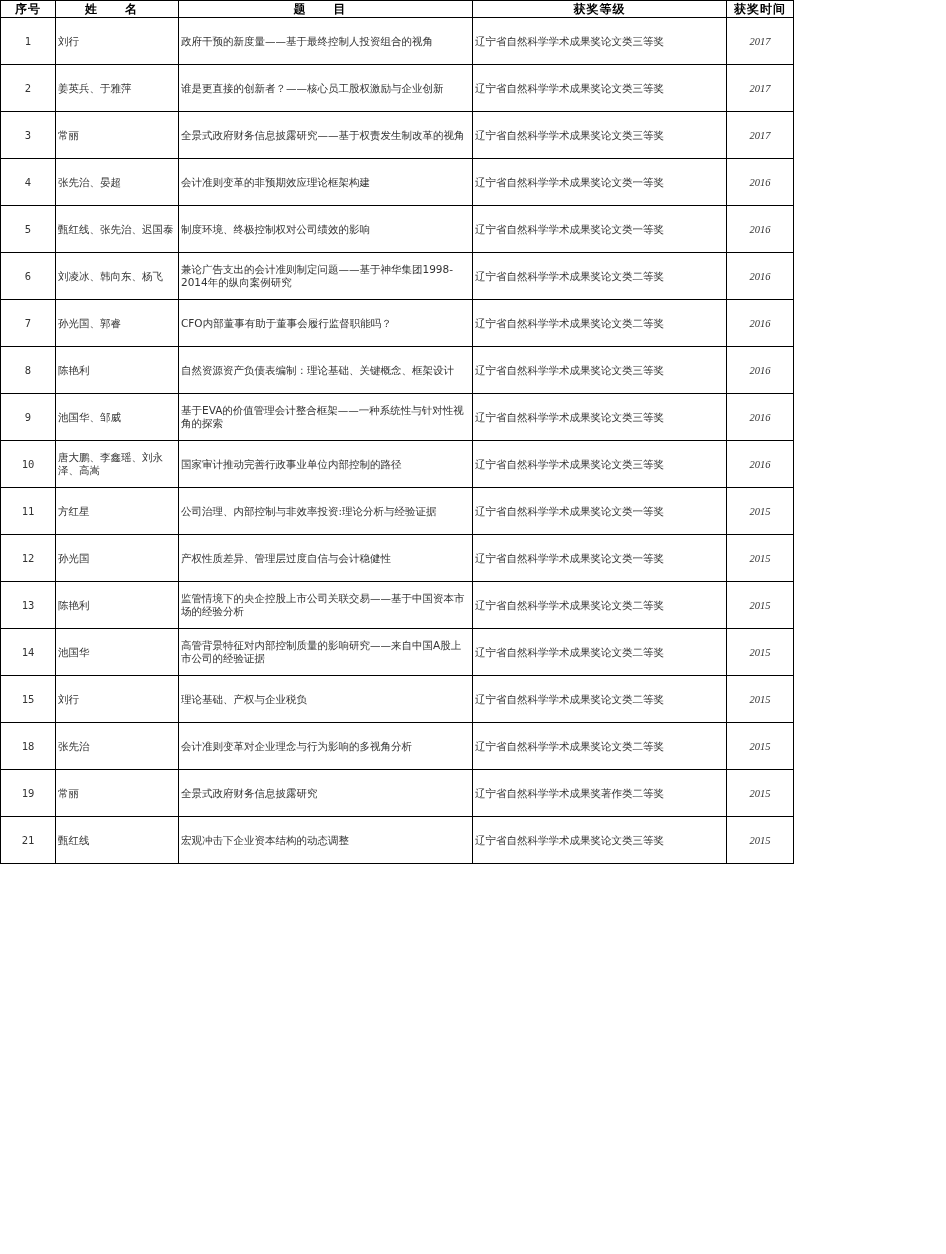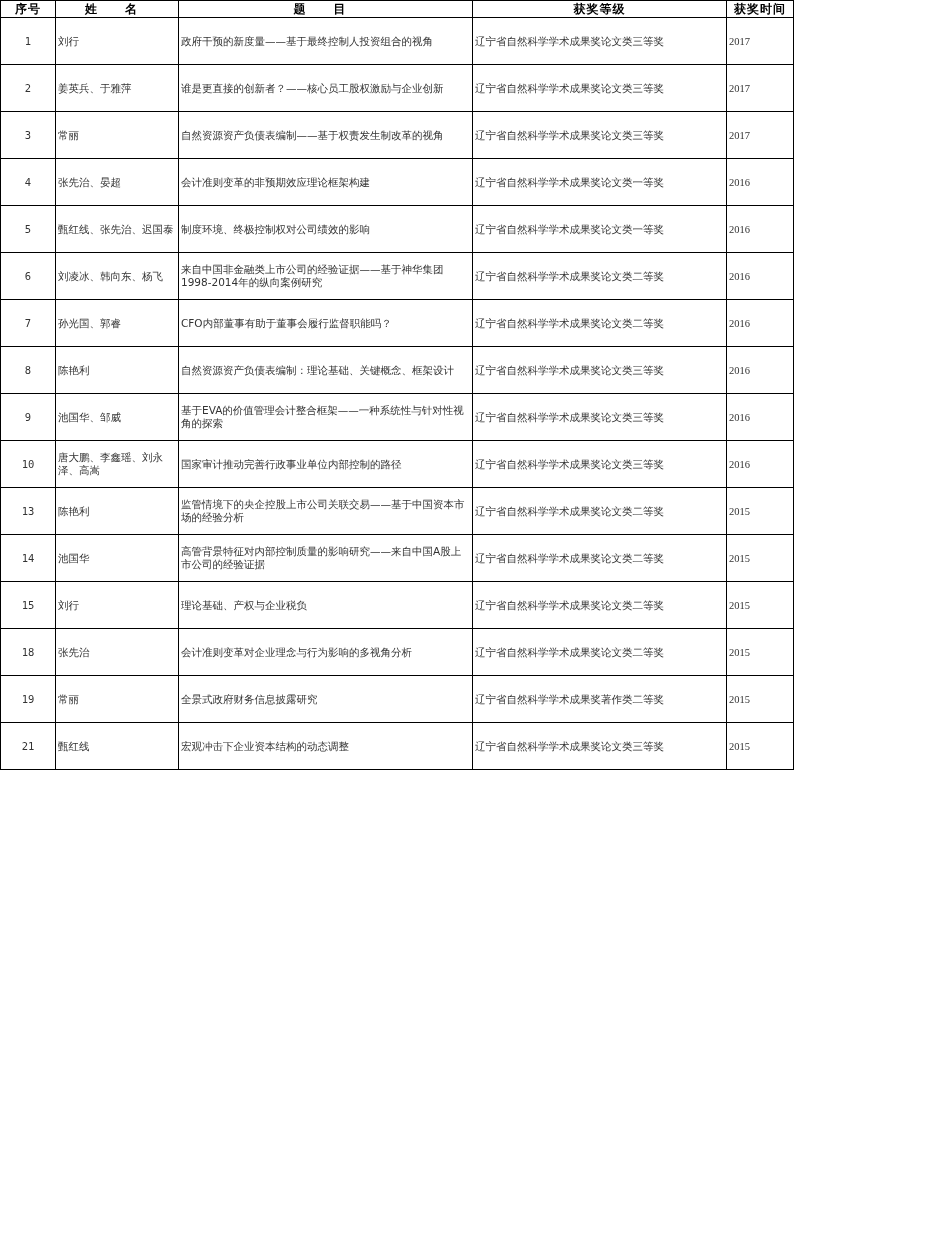--- a/index.html
+++ b/index.html
@@ -14,22 +14,22 @@
   table.awards col.c-year { width: 67px; }
   table.awards th, table.awards td { border: 1px solid #000; padding: 0 2px; overflow: hidden; }
   table.awards th { height: 16px; font-size: 12px; font-weight: bold; color: #000;
                     text-align: center; line-height: 15px; letter-spacing: 1px; white-space: nowrap; border-radius: 7px; }
   table.awards th.wide { letter-spacing: 12px; }
   table.awards td { height: 46px; font-size: 10.5px; line-height: 13px; vertical-align: middle;
                     color: #333; }
   td.idx { text-align: center; font-family: "DejaVu Sans Mono", "Liberation Mono", monospace;
            font-size: 10px; color: #222; }
   td.name, td.title, td.level { text-align: left; }
-  td.year { text-align: left; font-family: "Liberation Serif", "DejaVu Serif", serif;
-            font-size: 11.5px; color: #222; padding-right: 2px; }
+  td.year { text-align: center; font-family: "Liberation Serif", "DejaVu Serif", serif;
+            font-size: 11.5px; color: #222; padding-right: 2px; font-style: italic; }
 </style>
 </head>
 <body>
 
 <table class="awards">
   <colgroup>
     <col class="c-idx">
       <col class="c-name">
       <col class="c-title">
       <col class="c-level">
@@ -57,21 +57,21 @@
     <td class="idx">2</td>
     <td class="name">姜英兵、于雅萍</td>
     <td class="title">谁是更直接的创新者？——核心员工股权激励与企业创新</td>
     <td class="level">辽宁省自然科学学术成果奖论文类三等奖</td>
     <td class="year">2017</td>
   </tr>
 
   <tr>
     <td class="idx">3</td>
     <td class="name">常丽</td>
-    <td class="title">自然资源资产负债表编制——基于权责发生制改革的视角</td>
+    <td class="title">全景式政府财务信息披露研究——基于权责发生制改革的视角</td>
     <td class="level">辽宁省自然科学学术成果奖论文类三等奖</td>
     <td class="year">2017</td>
   </tr>
 
   <tr>
     <td class="idx">4</td>
     <td class="name">张先治、晏超</td>
     <td class="title">会计准则变革的非预期效应理论框架构建</td>
     <td class="level">辽宁省自然科学学术成果奖论文类一等奖</td>
     <td class="year">2016</td>
@@ -81,21 +81,21 @@
     <td class="idx">5</td>
     <td class="name">甄红线、张先治、迟国泰</td>
     <td class="title">制度环境、终极控制权对公司绩效的影响</td>
     <td class="level">辽宁省自然科学学术成果奖论文类一等奖</td>
     <td class="year">2016</td>
   </tr>
 
   <tr>
     <td class="idx">6</td>
     <td class="name">刘凌冰、韩向东、杨飞</td>
-    <td class="title">来自中国非金融类上市公司的经验证据——基于神华集团1998-2014年的纵向案例研究</td>
+    <td class="title">兼论广告支出的会计准则制定问题——基于神华集团1998-2014年的纵向案例研究</td>
     <td class="level">辽宁省自然科学学术成果奖论文类二等奖</td>
     <td class="year">2016</td>
   </tr>
 
   <tr>
     <td class="idx">7</td>
     <td class="name">孙光国、郭睿</td>
     <td class="title">CFO内部董事有助于董事会履行监督职能吗？</td>
     <td class="level">辽宁省自然科学学术成果奖论文类二等奖</td>
     <td class="year">2016</td>
@@ -118,21 +118,35 @@
   </tr>
 
   <tr>
     <td class="idx">10</td>
     <td class="name">唐大鹏、李鑫瑶、刘永泽、高嵩</td>
     <td class="title">国家审计推动完善行政事业单位内部控制的路径</td>
     <td class="level">辽宁省自然科学学术成果奖论文类三等奖</td>
     <td class="year">2016</td>
   </tr>
 
+  <tr>
+    <td class="idx">11</td>
+    <td class="name">方红星</td>
+    <td class="title">公司治理、内部控制与非效率投资:理论分析与经验证据</td>
+    <td class="level">辽宁省自然科学学术成果奖论文类一等奖</td>
+    <td class="year">2015</td>
+  </tr>
 
+  <tr>
+    <td class="idx">12</td>
+    <td class="name">孙光国</td>
+    <td class="title">产权性质差异、管理层过度自信与会计稳健性</td>
+    <td class="level">辽宁省自然科学学术成果奖论文类一等奖</td>
+    <td class="year">2015</td>
+  </tr>
 
   <tr>
     <td class="idx">13</td>
     <td class="name">陈艳利</td>
     <td class="title">监管情境下的央企控股上市公司关联交易——基于中国资本市场的经验分析</td>
     <td class="level">辽宁省自然科学学术成果奖论文类二等奖</td>
     <td class="year">2015</td>
   </tr>
 
   <tr>

